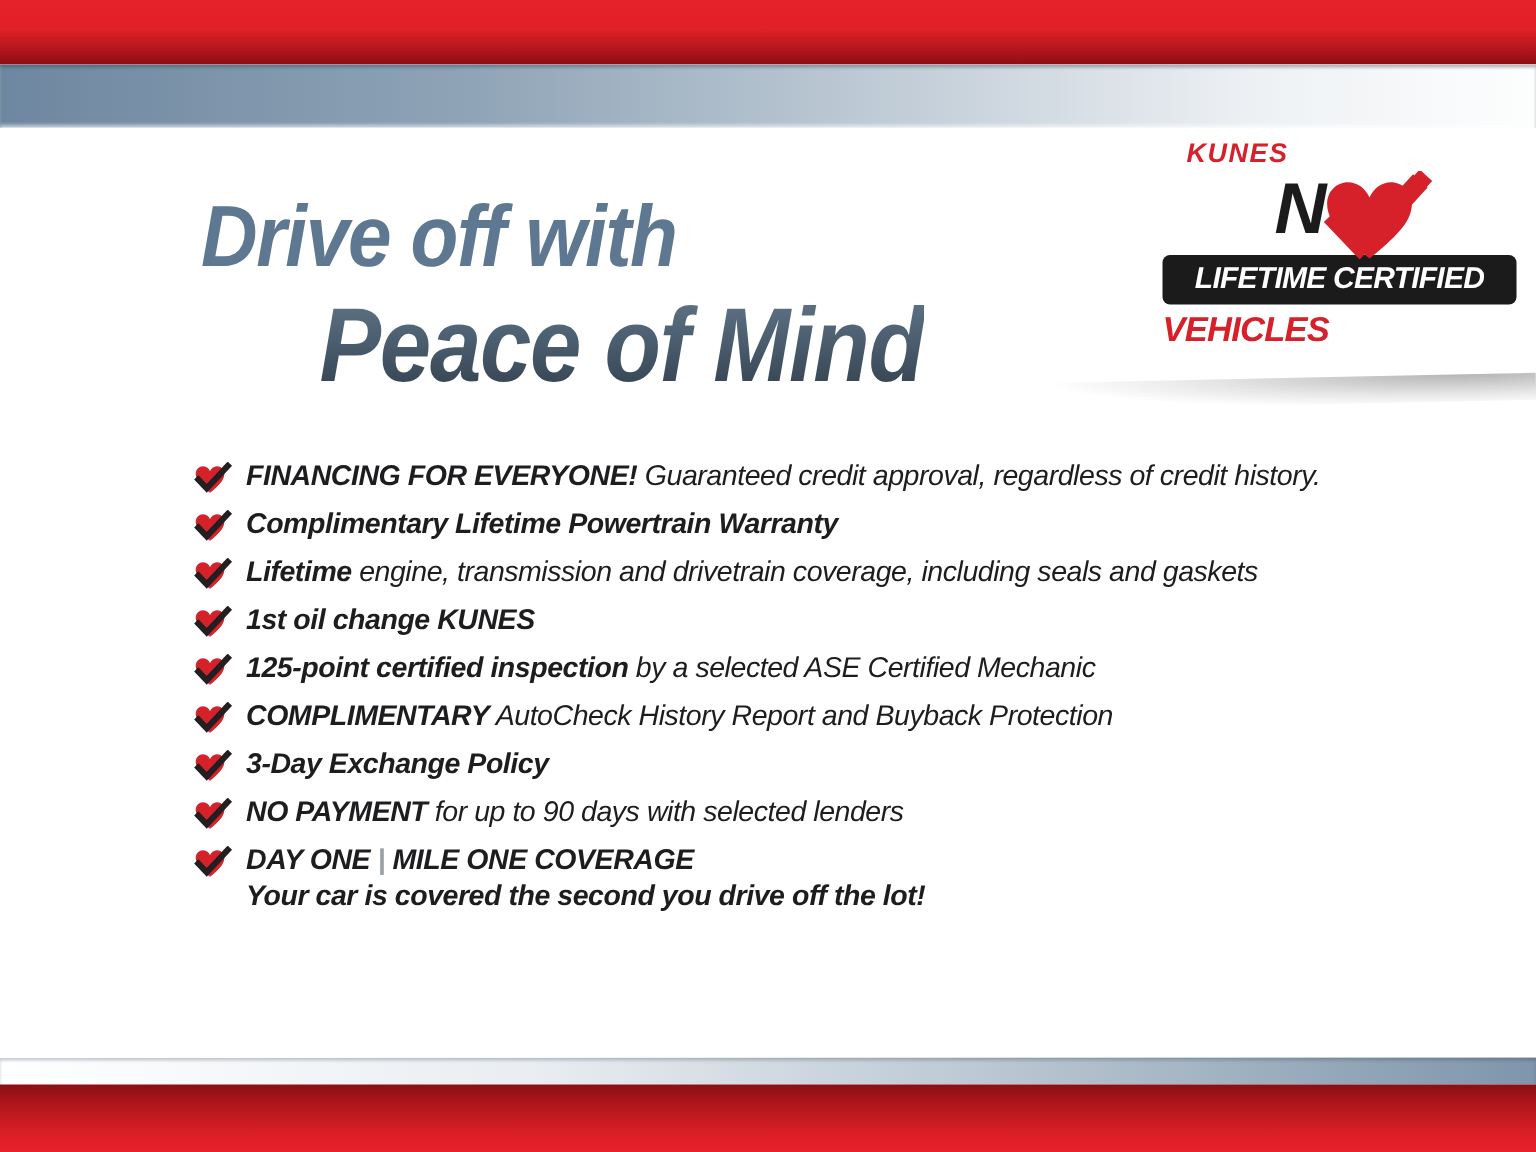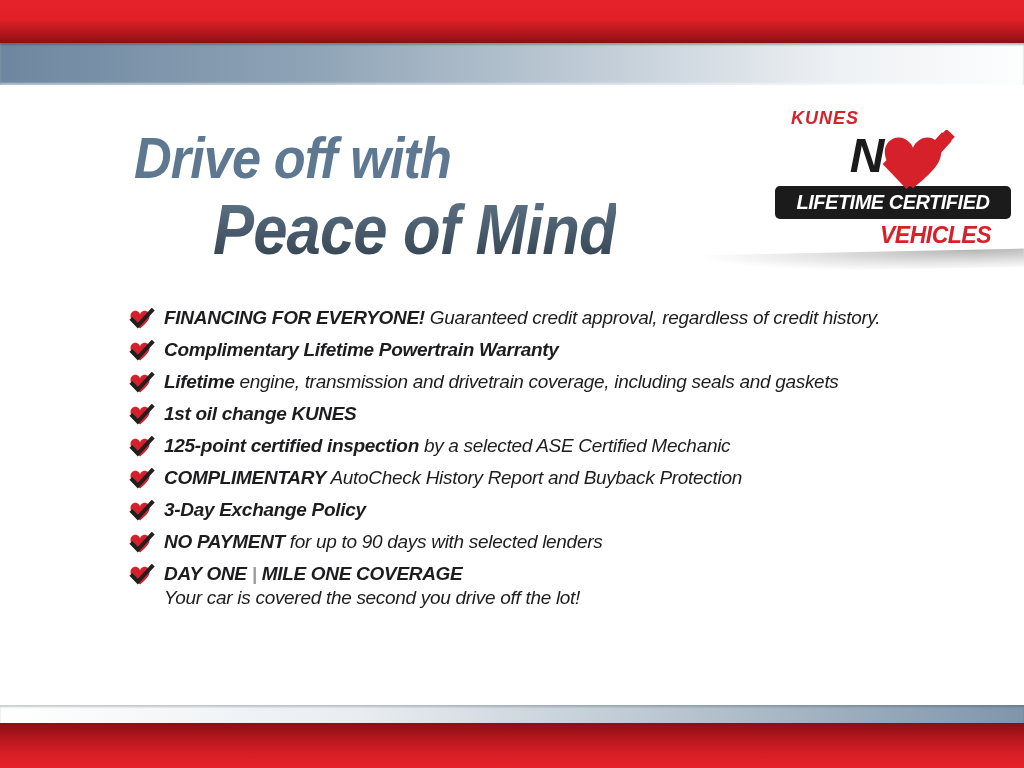--- a/index.html
+++ b/index.html
@@ -40,21 +40,21 @@
   .headline-line2 {
     position:absolute; left:213px; top:190px;
     font-size:70px; font-style:italic; font-weight:bold;
     letter-spacing:-1px; white-space:nowrap;
     background:linear-gradient(180deg,#64798d 0%,#4c5f70 45%,#2e3c49 100%);
     -webkit-background-clip:text; background-clip:text; color:transparent;
     transform:scaleX(.88); transform-origin:left top;
   }
 
   
-  .logo { position:absolute; left:775px; top:108px; width:240px; }
+  .logo { position:absolute; left:775px; top:92px; width:240px; }
   .logo-kunes {
     margin-left:16px; font-size:18px; font-style:italic; font-weight:bold;
     color:#d6212a; letter-spacing:1px; white-space:nowrap;
   }
   .logo-row {
     display:flex; align-items:flex-start; justify-content:center;
     height:58px; margin-top:-1px;
   }
   .logo-n, .logo-fear {
     font-size:48px; font-style:italic; font-weight:bold;
@@ -63,21 +63,21 @@
   .logo-heart { width:86px; height:64px; margin:2px -16px 0 -12px; position:relative; z-index:2; }
   .logo-bar {
     position:relative; z-index:1; width:236px; height:33px; background:#1b1b1b;
     border-radius:5px; display:flex; align-items:center; justify-content:center;
   }
   .logo-bar span {
     color:#ffffff; font-size:20px; font-style:italic; font-weight:bold;
     letter-spacing:-.5px; white-space:nowrap;
   }
   .logo-vehicles {
-    margin-top:3px; text-align:right; padding-right:24px;
+    margin-top:3px; padding-right:24px;
     font-size:23px; font-style:italic; font-weight:bold; color:#d6212a;
     letter-spacing:-.5px;
   }
 
   
   .curl-shadow {
     position:absolute; left:692px; top:252px; width:332px; height:18px;
     background:radial-gradient(ellipse 115% 160% at 85% 0%, rgba(60,60,60,.38) 0%, rgba(120,120,120,.18) 45%, rgba(255,255,255,0) 72%);
     transform:rotate(-1.2deg);
   }
@@ -87,21 +87,21 @@
     position:absolute; left:128px; top:306px; width:810px; list-style:none;
   }
   .benefit { display:flex; align-items:flex-start; min-height:32px; }
   .check-heart { flex:0 0 27px; width:27px; height:22px; margin-top:2px; margin-right:9px; }
   .benefit-text {
     font-size:19px; font-style:italic; color:#1d1d1f;
     letter-spacing:-.3px; line-height:23px; white-space:nowrap;
   }
   .b-bold { font-weight:bold;margin-top:44px; }
   .b-sep { font-weight:bold; color:#9aa0a5; }
-  .b-subline { font-weight:normal; margin-top:1px; }
+  .b-subline { font-weight:bold; margin-top:1px; }
 </style>
 </head>
 <body>
 
 <div class="canvas">
 
   <div class="top-red-bar"></div>
   <div class="top-silver-bar"></div>
 
   <div class="headline-line1">Drive off with</div>

